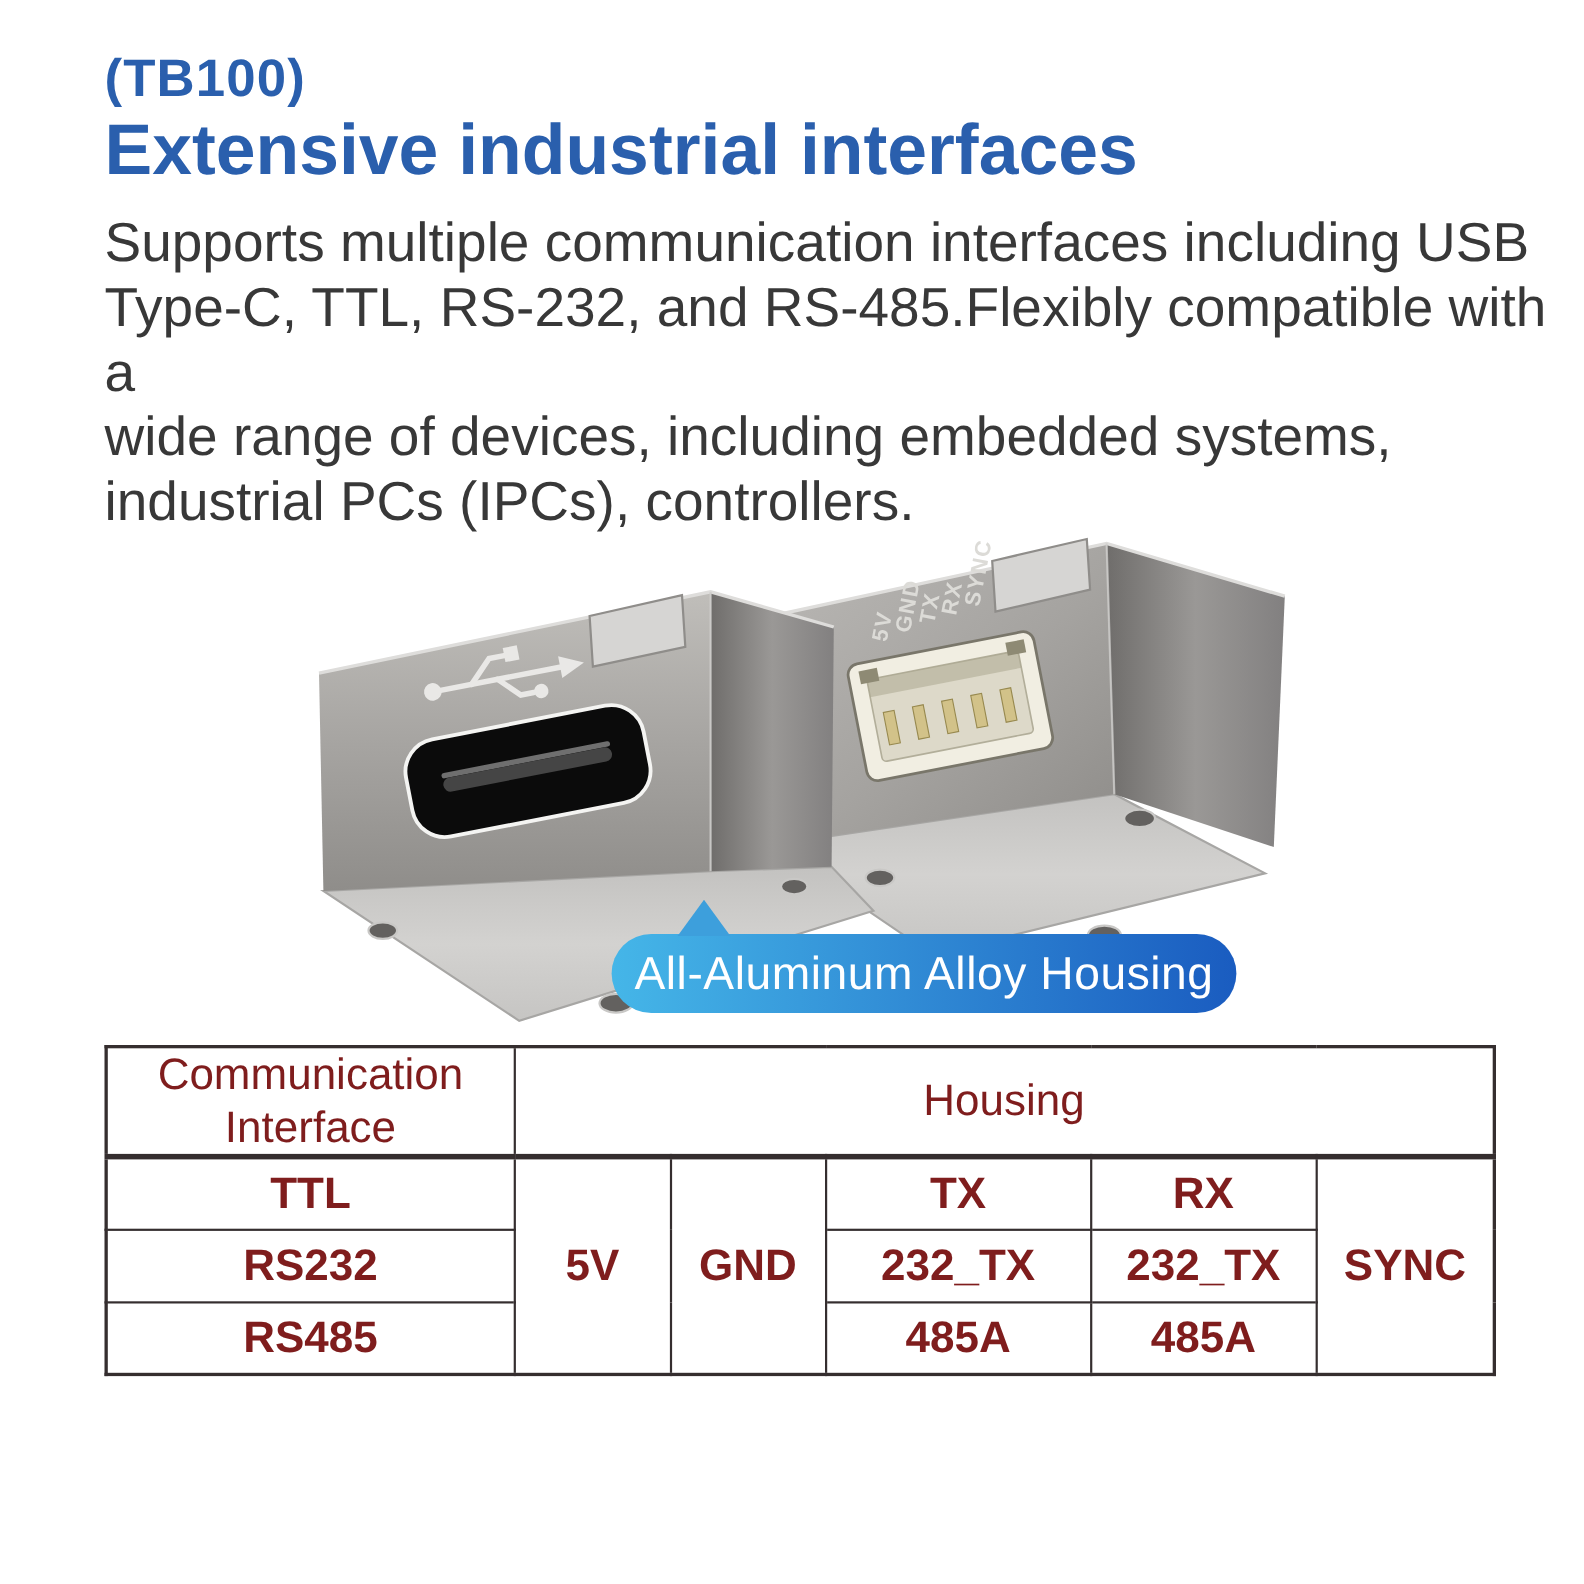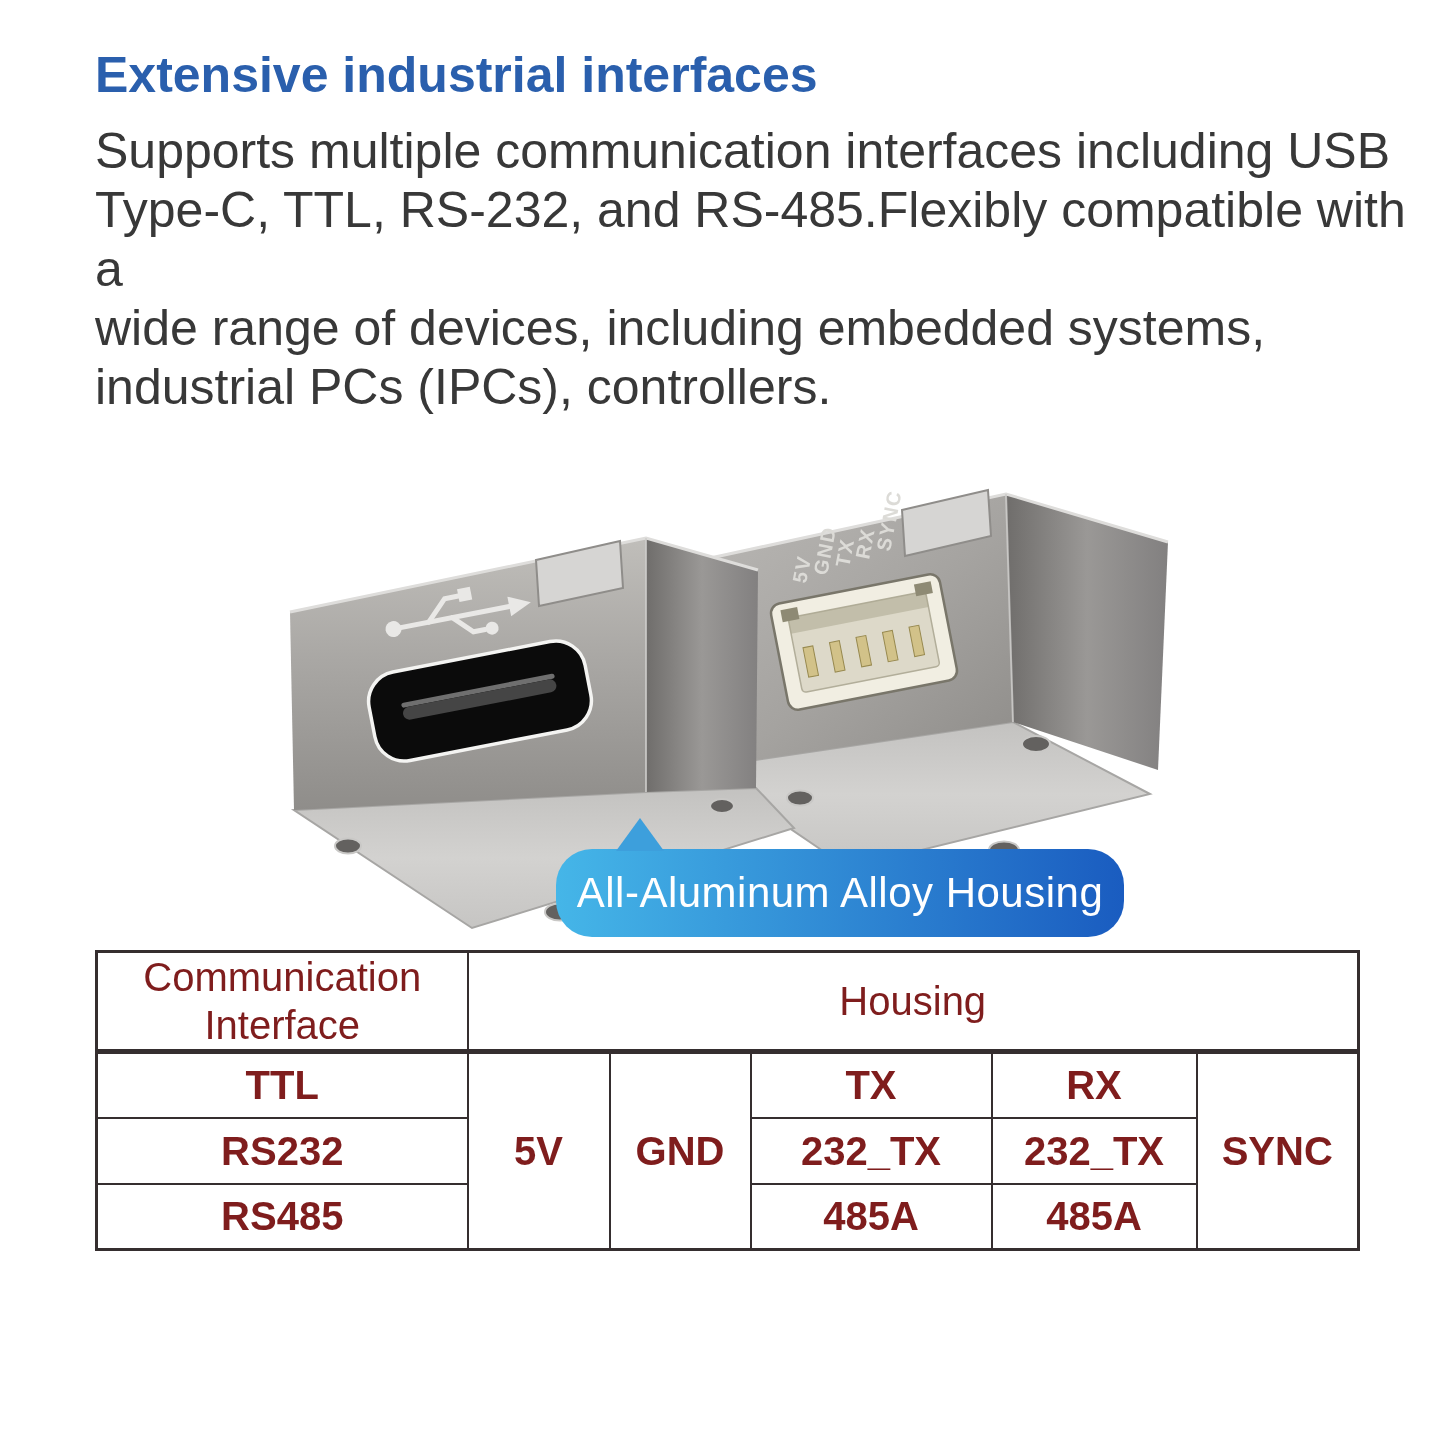--- a/index.html
+++ b/index.html
@@ -16,30 +16,30 @@
     width:1440px;height:1440px;position:relative;overflow:hidden;
     background:#ffffff;
     font-family:"Liberation Sans", sans-serif;
   }
   .content{position:absolute;left:95px;top:46px;width:1330px;z-index:2;}
   .model-tag{
     font-size:48px;font-weight:bold;color:var(--accent-blue);
     letter-spacing:1px;line-height:1.1;
   }
   .page-title{
-    margin:2px 0 20px 0;font-size:50px;font-weight:bold;
+    margin:2px 0 20px 0;font-size:65px;font-weight:bold;
     color:var(--accent-blue);line-height:1.08;letter-spacing:0;
   }
   .page-desc{
     margin:0;font-size:50px;color:var(--body-text);
     line-height:1.18;white-space:pre-line;letter-spacing:0;
   }
   .hero-svg{position:absolute;left:0;top:0;width:1440px;height:1440px;z-index:1;}
   .callout{
-    position:absolute;left:556px;top:849px;width:568px;height:88px;z-index:3;
+    position:absolute;left:556px;top:849px;width:568px;height:72px;z-index:3;
     border-radius:36px;
     background:linear-gradient(90deg,var(--callout-from) 0%,var(--callout-to) 100%);
     display:flex;align-items:center;justify-content:center;
   }
   .callout-pointer{
     position:absolute;left:60px;top:-31px;width:0;height:0;
     border-left:24px solid transparent;border-right:24px solid transparent;
     border-bottom:33px solid var(--pointer-blue);
   }
   .callout-text{color:#ffffff;font-size:42px;letter-spacing:0.5px;white-space:nowrap;}
@@ -54,20 +54,21 @@
     font-weight:normal;text-align:center;vertical-align:middle;
     padding:0;line-height:1.2;
   }
   .pinout tr.head th{height:100px;border-bottom-width:5px;}
   .pinout tr.data td{height:66px;font-weight:bold;}
 </style>
 </head>
 <body>
 
 <div class="content">
+  <div class="model-tag">(TB100)</div>
   <h1 class="page-title">Extensive industrial interfaces</h1>
   <p class="page-desc">Supports multiple communication interfaces including USB
 Type-C, TTL, RS-232, and RS-485.Flexibly compatible with a
 wide range of devices, including embedded systems,
 industrial PCs (IPCs), controllers.</p>
 </div>
 
 <svg class="hero-svg" viewBox="0 0 1440 1440" xmlns="http://www.w3.org/2000/svg">
   <defs>
     <linearGradient id="gFront" x1="0" y1="0" x2="0" y2="1">

